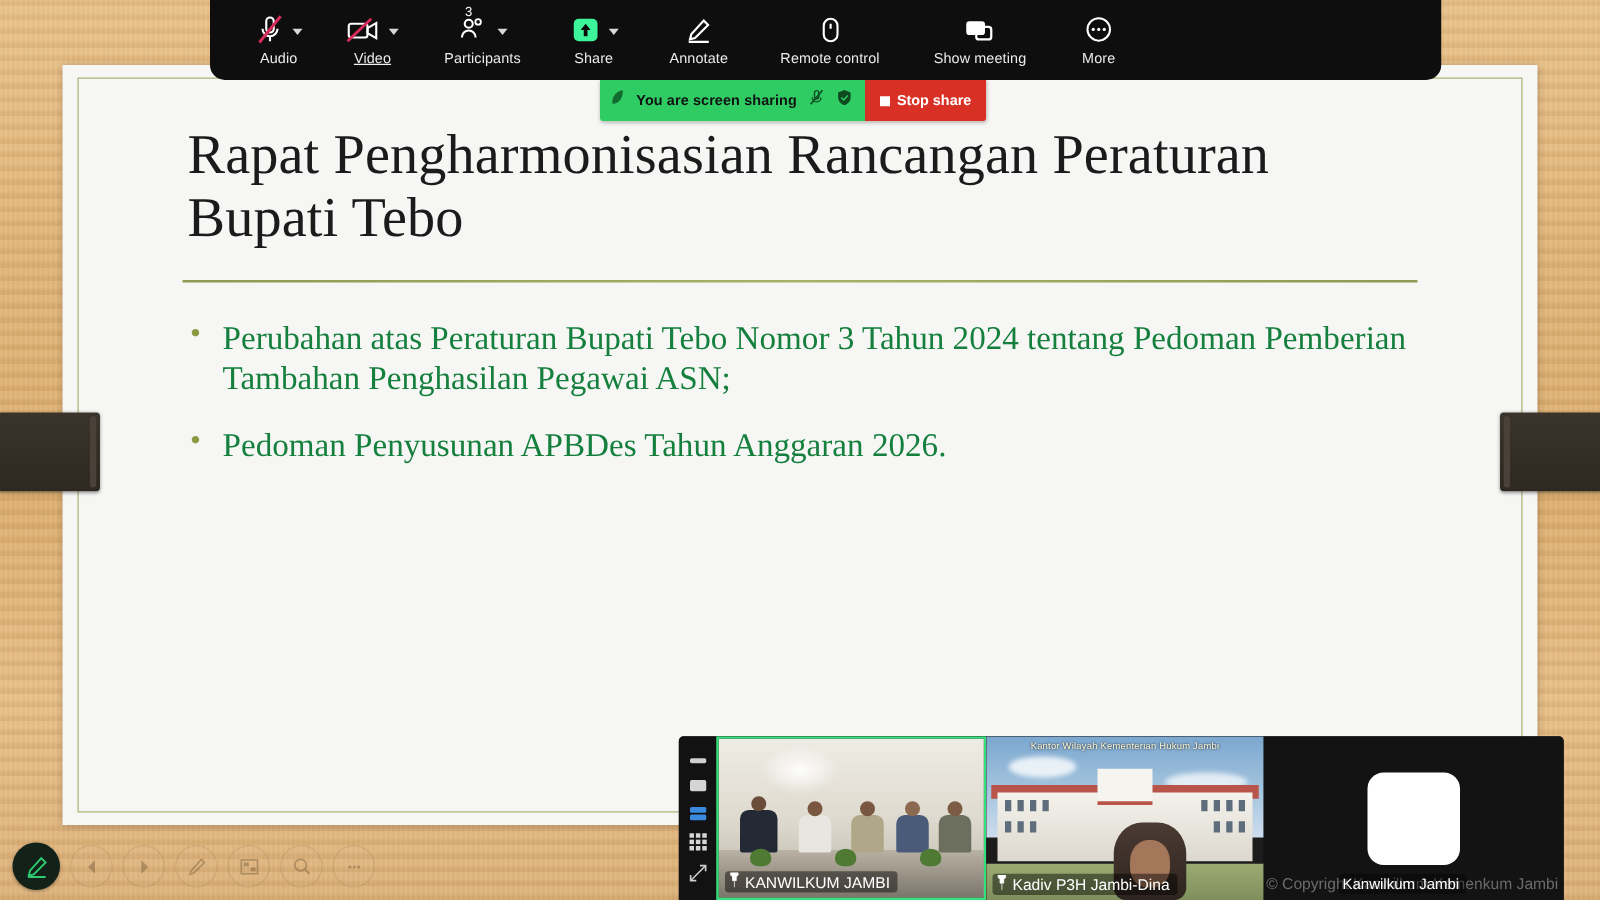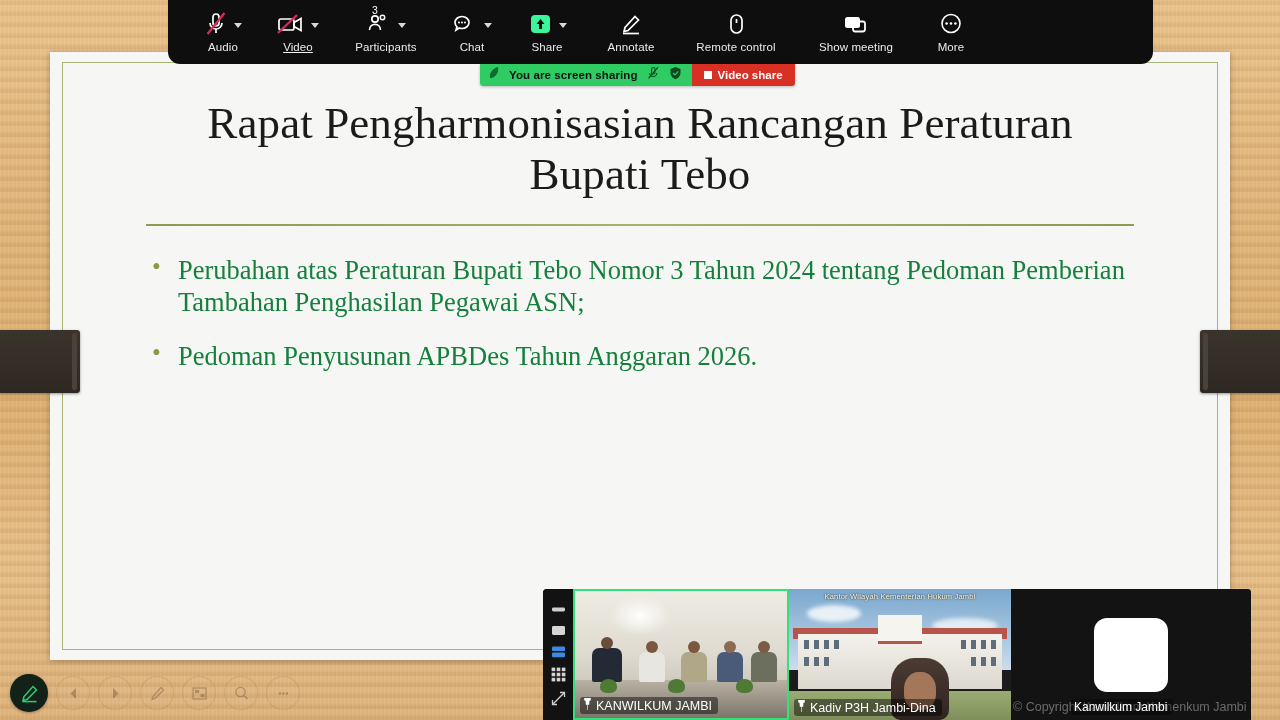--- a/index.html
+++ b/index.html
@@ -43,21 +43,21 @@
   #slide-content {
     position: absolute;
     left: 0; top: 0; right: 0; bottom: 0;
     padding: 46px 48px 0 48px;
   }
 
   .slide-title {
     font-family: "Liberation Serif", serif;
     font-size: 45px;
     line-height: 1.13;
-    text-align: center;
+    text-align: left;
     color: #1b1b1b;
     letter-spacing: 0.1px;
     padding: 0 52px;
   }
   .title-rule {
     margin: 24px 48px 0 48px;
     height: 2px;
     background: linear-gradient(90deg,#8d9a52,#a6b269 50%,#8d9a52);
   }
 
@@ -149,21 +149,21 @@
     top: 4px; left: 36px;
     font-size: 10.5px;
     color: #fff;
   }
   .svg-ico { display:block; }
 
   
   #share-status {
     position: absolute;
     left: 480px; top: 64px;
-    height: 22px;
+    height: 33px;
     display: flex;
     align-items: stretch;
     z-index: 41;
     border-radius: 0 0 3px 3px;
     overflow: hidden;
     box-shadow: 0 1px 3px rgba(0,0,0,0.25);
   }
   #share-status-green {
     background: #2ecc63;
     display: flex; align-items: center; gap: 9px;
@@ -363,34 +363,20 @@
           <path d="M3.5 17c0-3.3 2.5-5.6 5.5-5.6s5.5 2.3 5.5 5.6" fill="none" stroke="#fff" stroke-width="1.7"></path>
           <circle cx="16.5" cy="4.5" r="2.2" fill="none" stroke="#fff" stroke-width="1.5"></circle>
         </svg>
       </span>
       <span class="badge-count">3</span>
       <span class="tb-caret"></span>
     </div>
     <div class="tb-label">Participants</div>
   </div>
 
-  <div class="tb-item" style="min-width:72px;">
-    <div class="tb-row">
-      <span>
-        <svg class="svg-ico" width="26" height="22" viewBox="0 0 26 22">
-          <path d="M3 9.5a7 6 0 0 1 14 0 7 6 0 0 1-7 6c-1 0-2-.2-2.8-.5L4 17l1-3.2A5.8 5.8 0 0 1 3 9.5z" fill="none" stroke="#fff" stroke-width="1.7"></path>
-          <circle cx="7" cy="9.5" r="1" fill="#fff"></circle>
-            <circle cx="10" cy="9.5" r="1" fill="#fff"></circle>
-            <circle cx="13" cy="9.5" r="1" fill="#fff"></circle>
-        </svg>
-      </span>
-      <span class="tb-caret"></span>
-    </div>
-    <div class="tb-label">Chat</div>
-  </div>
 
   <div class="tb-item" style="min-width:78px;">
     <div class="tb-row">
       <span>
         <svg class="svg-ico" width="26" height="24" viewBox="0 0 26 24">
           <rect x="4" y="3" width="19" height="18" rx="4" fill="#3cf59a"></rect>
           <path d="M13.5 7 L17.5 12 H15 V17 H12 V12 H9.5 Z" fill="#0b0b0b"></path>
         </svg>
       </span>
       <span class="tb-caret"></span>
@@ -468,21 +454,21 @@
     </span>
     <span>
       <svg width="13" height="14" viewBox="0 0 13 14">
           <path d="M6.5 1 11.5 3v4c0 3-2.5 5.4-5 6.2C4 12.4 1.5 10 1.5 7V3z" fill="#0d4a20"></path>
           <path d="M4 7l2 2 3.2-3.6" fill="none" stroke="#2ecc63" stroke-width="1.2"></path>
         </svg>
     </span>
   </div>
   <div id="stop-share-btn">
     <span class="stop-square"></span>
-    <span id="stop-share-label">Video share</span>
+    <span id="stop-share-label">Stop share</span>
   </div>
 </div>
 
 <div id="filmstrip">
 
   <div id="filmstrip-sidebar">
     <span class="ls-ico">
       <svg width="15" height="7" viewBox="0 0 15 7">
           <rect x="1" y="1.5" width="13" height="4" rx="1.4" fill="#cfcfcf"></rect>
         </svg>

